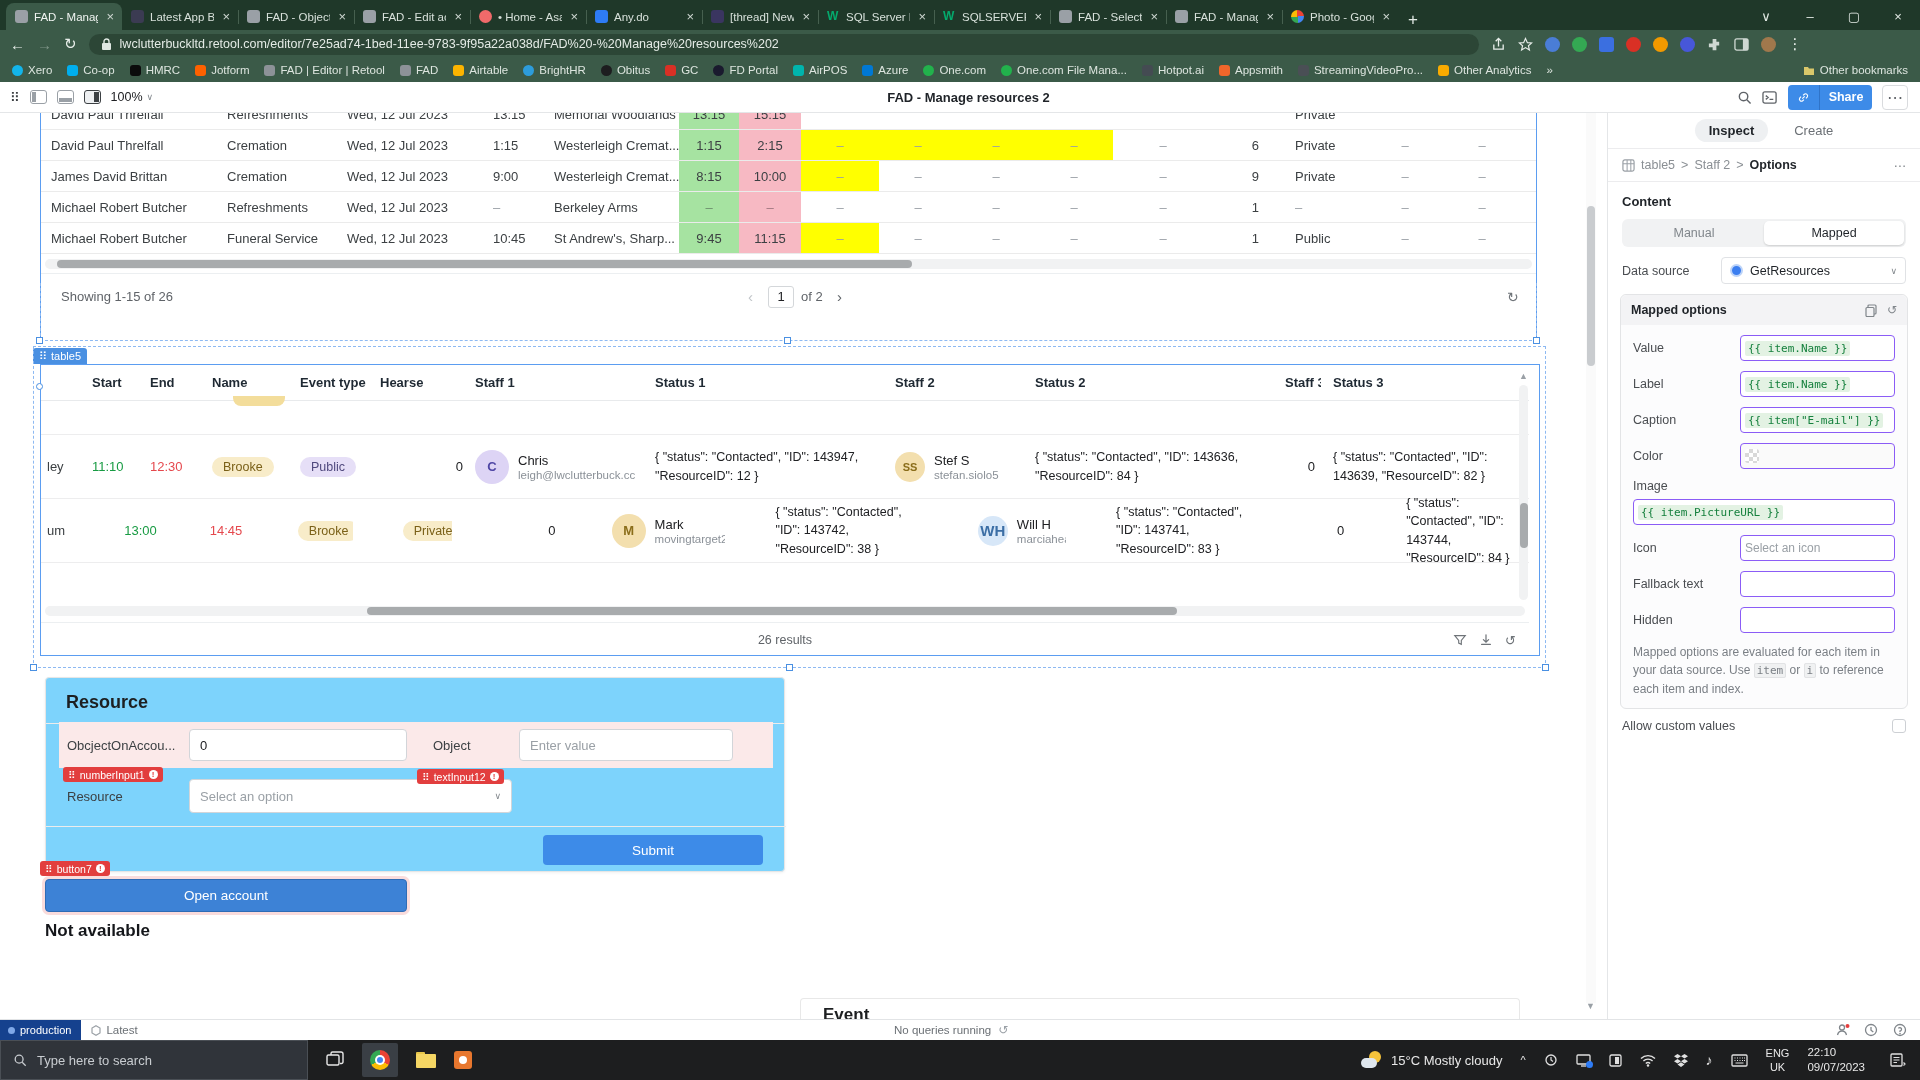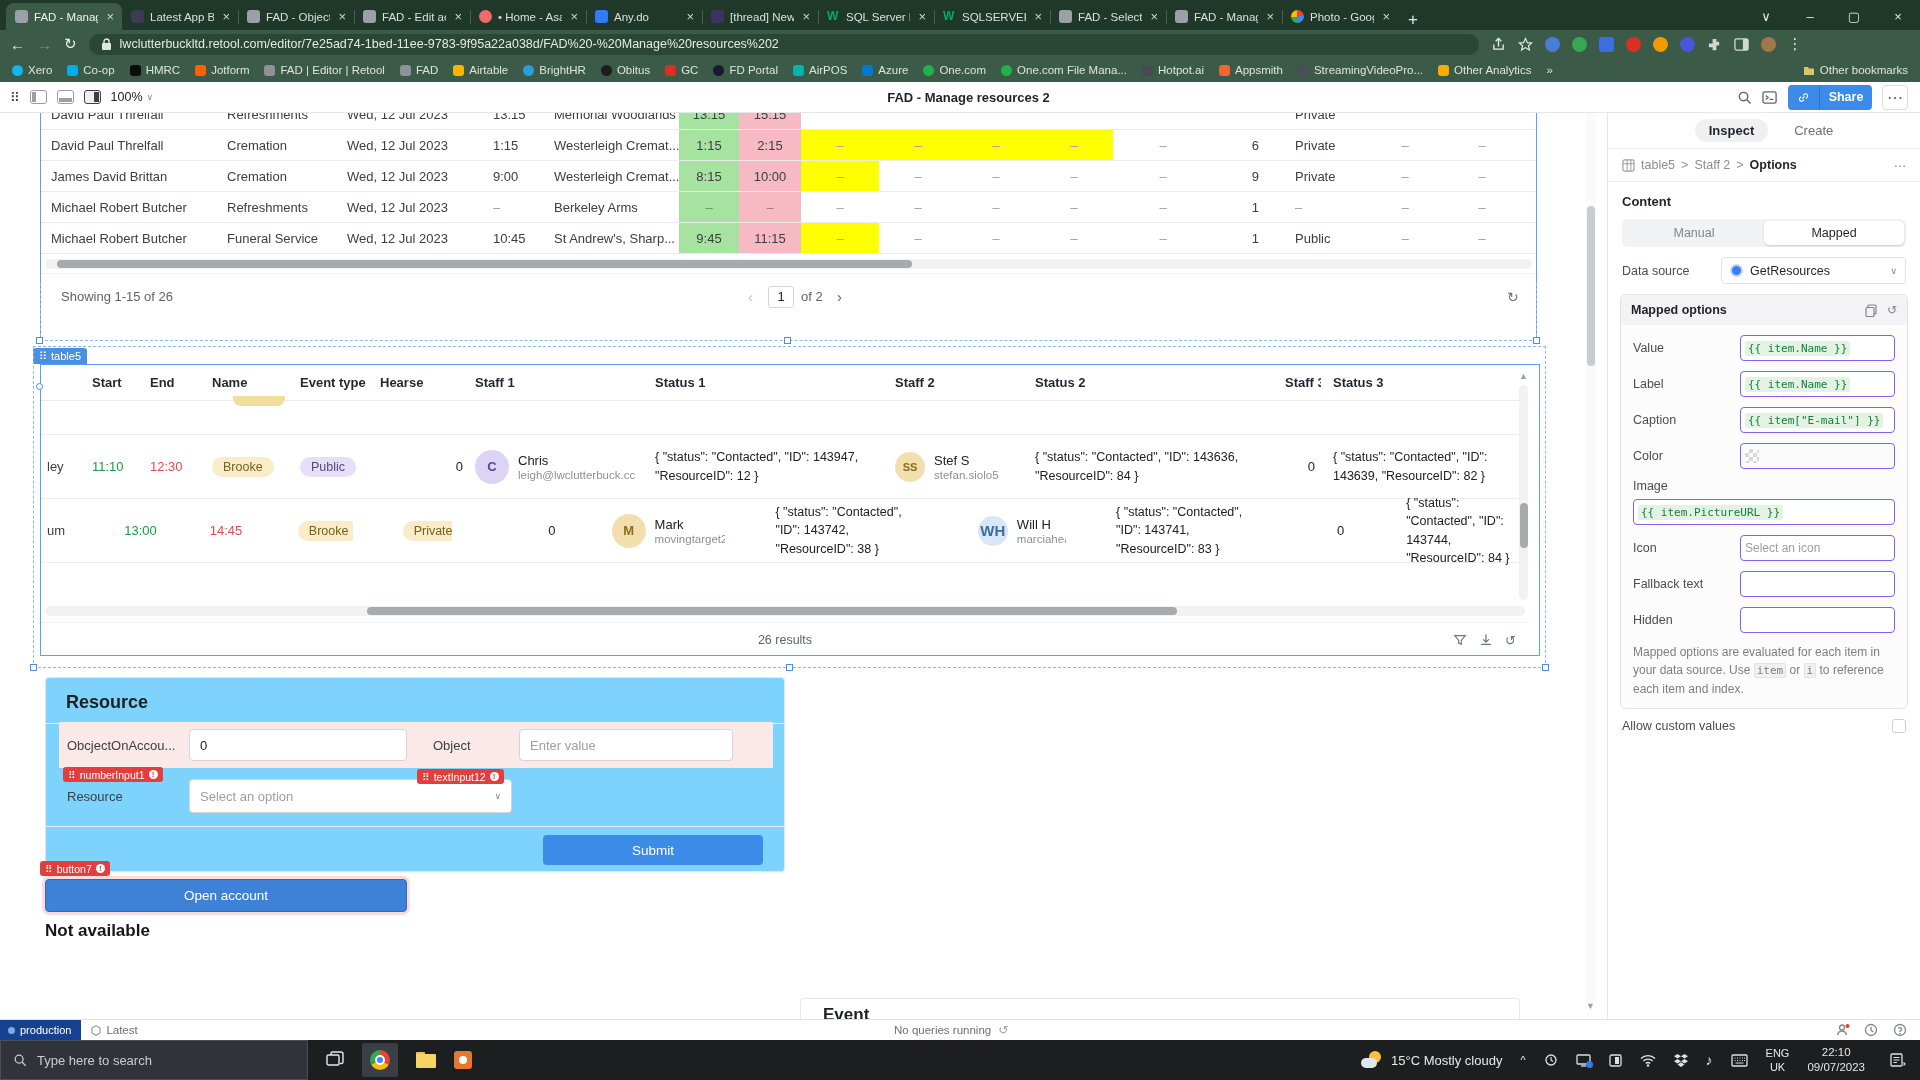--- a/index.html
+++ b/index.html
@@ -856,21 +856,21 @@
   <span class="tico">
       <svg width="17" height="13" viewBox="0 0 17 13">
         <rect x="1" y="1" width="15" height="11" rx="1" fill="none" stroke="#e0e0e0" stroke-width="1.3"></rect>
         <path d="M3.5 4h1M6 4h1M8.5 4h1M11 4h1M13 4h1M3.5 6.5h1M6 6.5h1M8.5 6.5h1M11 6.5h1M13 6.5h1M4.5 9h8" stroke="#e0e0e0" stroke-width="1.1"></path>
       </svg>
     </span>
   <span class="tico" style="flex-direction:column; font-size:11px; line-height:1.3;">
     <span>ENG</span>
       <span>UK</span>
   </span>
-  <span class="tico" style="flex-direction:column; font-size:11.5px; line-height:1.3; align-items:center;">
+  <span class="tico" style="flex-direction:column; font-size:11.5px; line-height:1.3; align-items:flex-start;">
     <span>22:10</span>
       <span>09/07/2023</span>
   </span>
   <span class="tico" style="margin-right:14px; margin-left:16px;">
     <svg width="16" height="14" viewBox="0 0 16 14">
         <rect x="1" y="1" width="11" height="12" rx="1" fill="none" stroke="#e0e0e0" stroke-width="1.3"></rect>
         <path d="M3.5 4.5h6M3.5 7h6M3.5 9.5h3.5" stroke="#e0e0e0" stroke-width="1.1"></path>
         <path d="M13.5 9.5 15 11l-1.5 1.5" fill="none" stroke="#e0e0e0" stroke-width="1.2"></path>
       </svg>
   </span>

